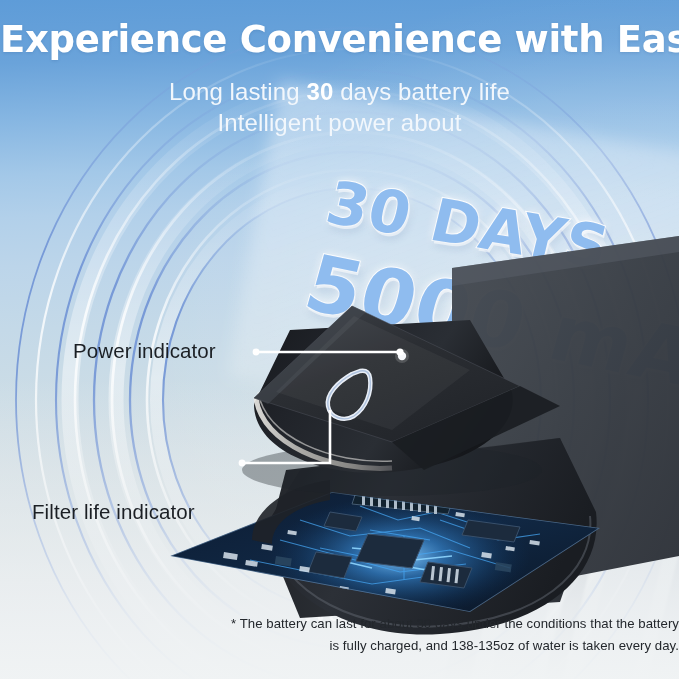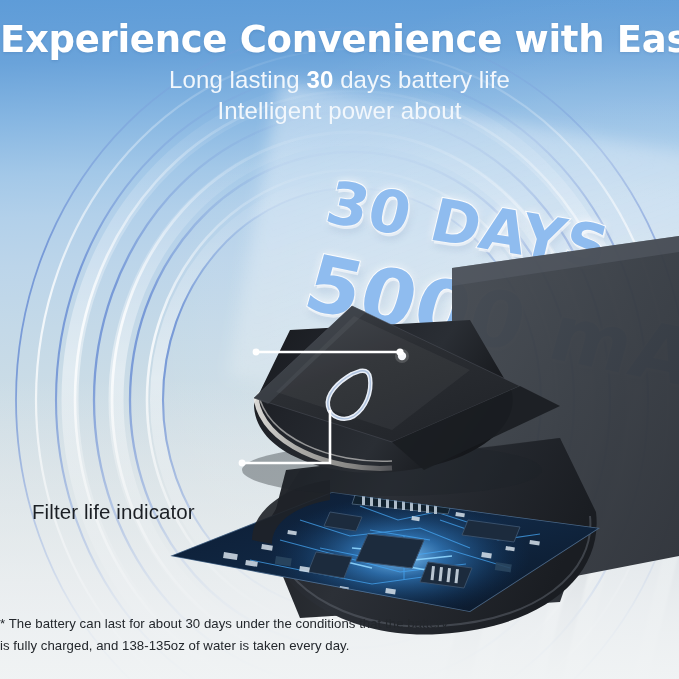--- a/index.html
+++ b/index.html
@@ -64,21 +64,21 @@
     text-align:center;z-index:40;
   }
   .h-title{
     font-size:37px;font-weight:700;color:#ffffff;
     letter-spacing:-.3px;line-height:1.08;
     font-family:"DejaVu Sans","Liberation Sans",sans-serif;
     text-shadow:0 1px 3px rgba(40,80,130,.18);
     white-space:nowrap;
   }
   .h-sub{
-    margin-top:4px;
+    margin-top:16px;
     font-size:24px;line-height:1.30;color:#f2f7fc;
     font-weight:400;letter-spacing:.1px;
     font-family:"Liberation Sans",sans-serif;
   }
   .h-sub b{font-weight:700;color:#ffffff;}
 
   
   .bigtext{position:absolute;z-index:12;pointer-events:none;}
   .bt-days{
     left:336px;top:168px;
@@ -129,21 +129,21 @@
   }
   .co-power{left:73px;top:339px;}
   .co-filter{left:32px;top:452px;margin-top:48px;}
 
   .leader{position:absolute;z-index:59;}
   .leader svg{display:block;overflow:visible;}
 
   
   .footnote{
     position:absolute;left:0;right:0;bottom:22px;z-index:70;
-    text-align:left;
+    text-align:right;
     font-family:"Liberation Sans",sans-serif;
     font-size:13.2px;line-height:1.65;color:#23272c;
     letter-spacing:.05px;
   }
 
   .watermark{
     position:absolute;left:300px;top:594px;z-index:15;
     font-family:"Liberation Sans",sans-serif;
     font-size:30px;color:rgba(255,255,255,.55);
     letter-spacing:1px;pointer-events:none;
@@ -403,20 +403,23 @@
   </div>
 
   <div class="headline">
     <div class="h-title">Experience Convenience with Ease</div>
     <div class="h-sub">
       <div><span>Long lasting </span><b>30</b><span> days battery life</span></div>
       <div>Intelligent power about</div>
     </div>
   </div>
 
+  <div class="callout co-power">
+    <div class="lbl">Power indicator</div>
+  </div>
   <div class="callout co-filter">
     <div class="lbl">Filter life indicator</div>
   </div>
 
   <div class="watermark">Wat</div>
 
   <div class="footnote">
     <div>* The battery can last for about 30 days under the conditions that the battery</div>
     <div>is fully charged, and 138-135oz of water is taken every day.</div>
   </div>

